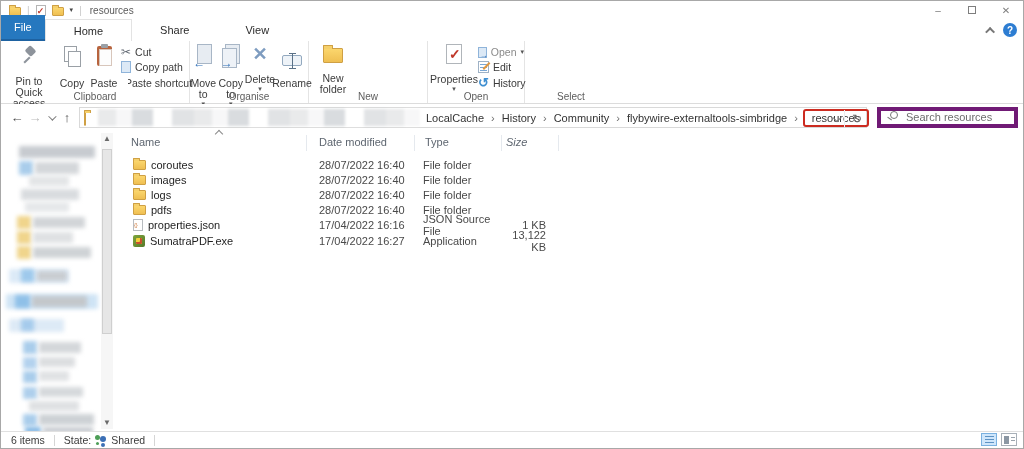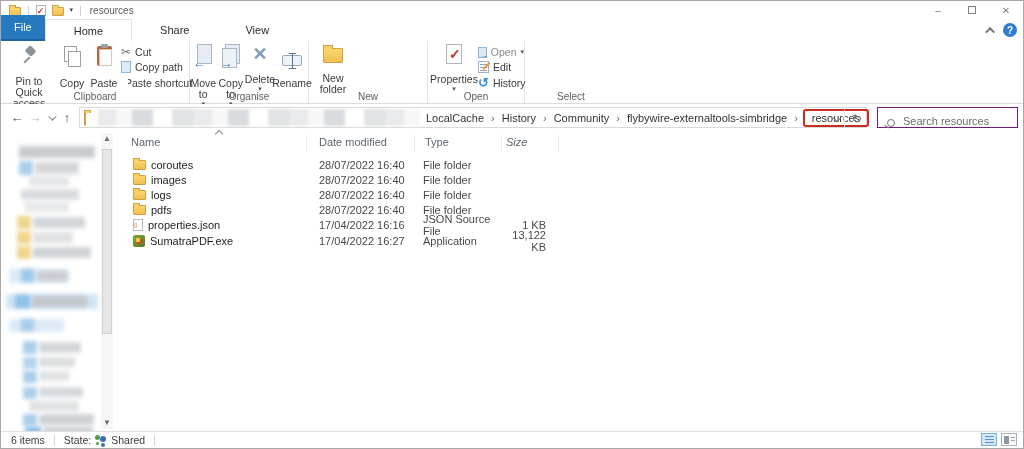--- a/index.html
+++ b/index.html
@@ -100,21 +100,21 @@
   .addr-censored { position:absolute; left:18px; top:1px; bottom:1px; width:322px;
     background:repeating-linear-gradient(90deg,#e9eaeb 0 18px,#f7f7f8 18px 34px,#d9dcdf 34px 55px,#ffffff 55px 74px,#e1e3e5 74px 96px);
     filter:blur(1.5px); }
   .addr-folder { position:absolute; left:4px; top:5px; }
   .crumbs { position:absolute; left:346px; display:flex; align-items:center; gap:7px; white-space:nowrap; }
   .crumb { color:#333; font-size:11px; }
   .crumb-chev { color:#6d6d6d; font-size:11px; }
   .crumb.red-box { border:2px solid #cc2b20; border-radius:3px; padding:1px 7px; margin-left:-2px; }
   .addr-drop { position:absolute; right:26px; top:7px; width:6px; height:6px; border-right:1.5px solid #7a7a7a; border-bottom:1.5px solid #7a7a7a; transform:rotate(45deg); }
   .addr-refresh { position:absolute; right:4px; top:2px; color:#6a6a6a; font-size:12px; border-left:1px solid #ececec; padding-left:7px; height:17px; display:flex; align-items:center; }
-  .search-field { position:relative; height:21px; width:141px; margin-left:10px; border:1px solid #701a75; display:flex; align-items:flex-end; }
+  .search-field { position:relative; height:21px; width:141px; margin-left:10px; border:4px solid #701a75; display:flex; align-items:flex-start; }
   .mag { position:relative; width:8px; height:8px; border:1.4px solid #767676; border-radius:50%; margin:0 8px 0 9px; }
   .mag::after { content:""; position:absolute; left:-4px; top:6px; width:5px; height:1.4px; background:#767676; transform:rotate(35deg); }
   .search-field input { border:none; outline:none; width:100px; font-size:11px; font-family:"Liberation Sans",sans-serif; color:#333; }
   .search-field input::placeholder { color:#6e6e6e; }
 
   
   .main { position:absolute; top:130px; left:0; right:0; bottom:17px; background:#fff; }
   .sidebar { position:absolute; left:0; top:0; width:115px; bottom:0; overflow:hidden; }
   .cb { position:absolute; filter:blur(2px); border-radius:1px; }
   .side-scroll { position:absolute; right:3px; top:2px; width:12px; bottom:2px; background:#f6f6f6; }

